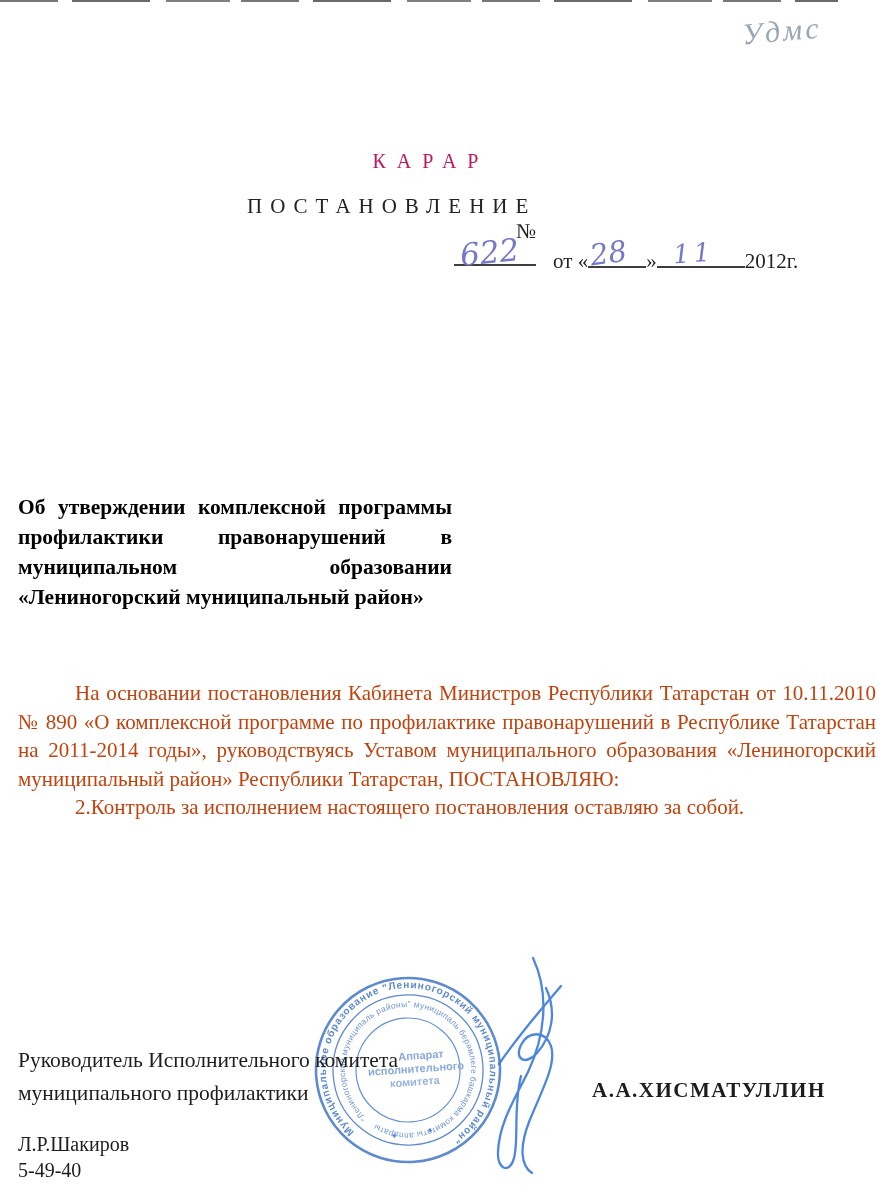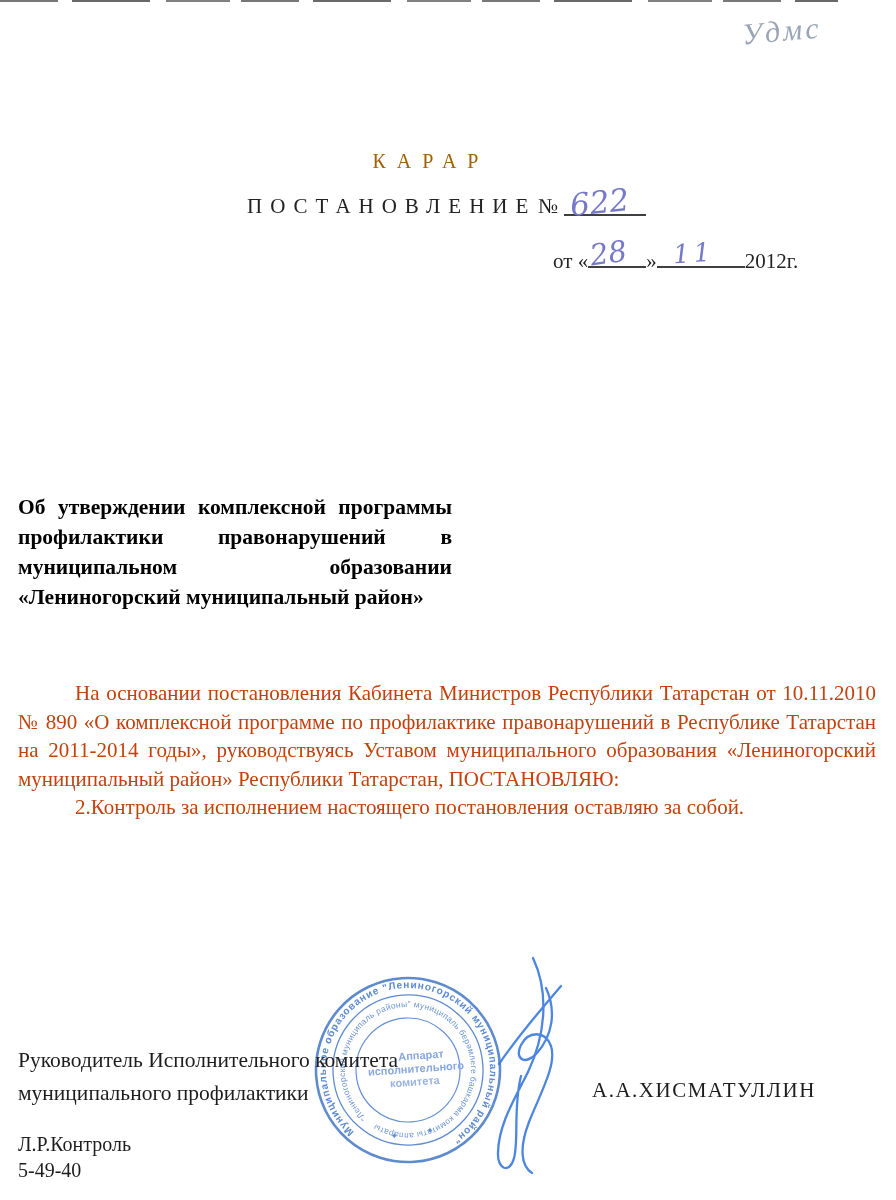--- a/index.html
+++ b/index.html
@@ -20,26 +20,27 @@
       #555 166px 230px, rgba(0,0,0,0) 230px 241px);
     opacity:.75;
   }
   .note-tr{
     position:absolute;top:14px;left:742px;
     font-style:italic;font-size:30px;letter-spacing:3px;
     color:#99a5b6;transform:rotate(-5deg);
   }
   .karar{
     position:absolute;top:150px;left:0;width:862px;
-    text-align:center;font-size:20px;letter-spacing:11px;color:#a16207;
+    text-align:center;font-size:20px;letter-spacing:11px;color:#be185d;
   }
   .post-line{
     position:absolute;top:194px;left:247px;
-    display:flex;align-items:flex-start;font-size:21px;color:#222;
+    display:flex;align-items:flex-end;font-size:21px;color:#222;
     white-space:nowrap;
+    flex-direction:column;
   }
   .post-line .word{letter-spacing:8px;}
   .post-line .num-sign{margin-left:2px;letter-spacing:0;}
   .blank{
     display:inline-block;position:relative;
     border-bottom:2px solid #3f3f3f;vertical-align:baseline;
   }
   .blank-number{width:82px;height:20px;margin-left:6px;}
   .hw{
     position:absolute;font-style:italic;color:#7678c8;
@@ -65,21 +66,21 @@
     position:absolute;top:679px;left:18px;width:858px;
     font-size:21px;line-height:28.5px;text-align:justify;color:#c2410c;
   }
   .body-text p{margin:0;text-indent:57px;}
   .sig-block{
     position:absolute;top:1026px;left:18px;width:470px;
     font-size:21.5px;line-height:32.5px;color:#1d1d1d;z-index:3;margin-top:18px;
   }
   .signer{
     position:absolute;top:1078px;left:592px;
-    font-size:21px;letter-spacing:1.5px;color:#1d1d1d;z-index:3;
+    font-size:21px;letter-spacing:1.5px;color:#1d1d1d;z-index:3;font-weight:bold;
   }
   .contact{
     position:absolute;top:1131px;left:18px;
     font-size:20px;line-height:26px;color:#1d1d1d;
   }
   .stamp{
     position:absolute;top:972px;left:310px;width:196px;height:196px;
     z-index:2;transform:rotate(-4deg);opacity:.9;
   }
   .flourish{
@@ -155,17 +156,17 @@
   </svg>
 
   <div class="sig-block">
     <div>Руководитель Исполнительного комитета</div>
     <div>муниципального профилактики</div>
   </div>
 
   <div class="signer">А.А.ХИСМАТУЛЛИН</div>
 
   <div class="contact">
-    <div>Л.Р.Контроль</div>
+    <div>Л.Р.Шакиров</div>
     <div>5-49-40</div>
   </div>
 
 </div>
 
 </body></html>

